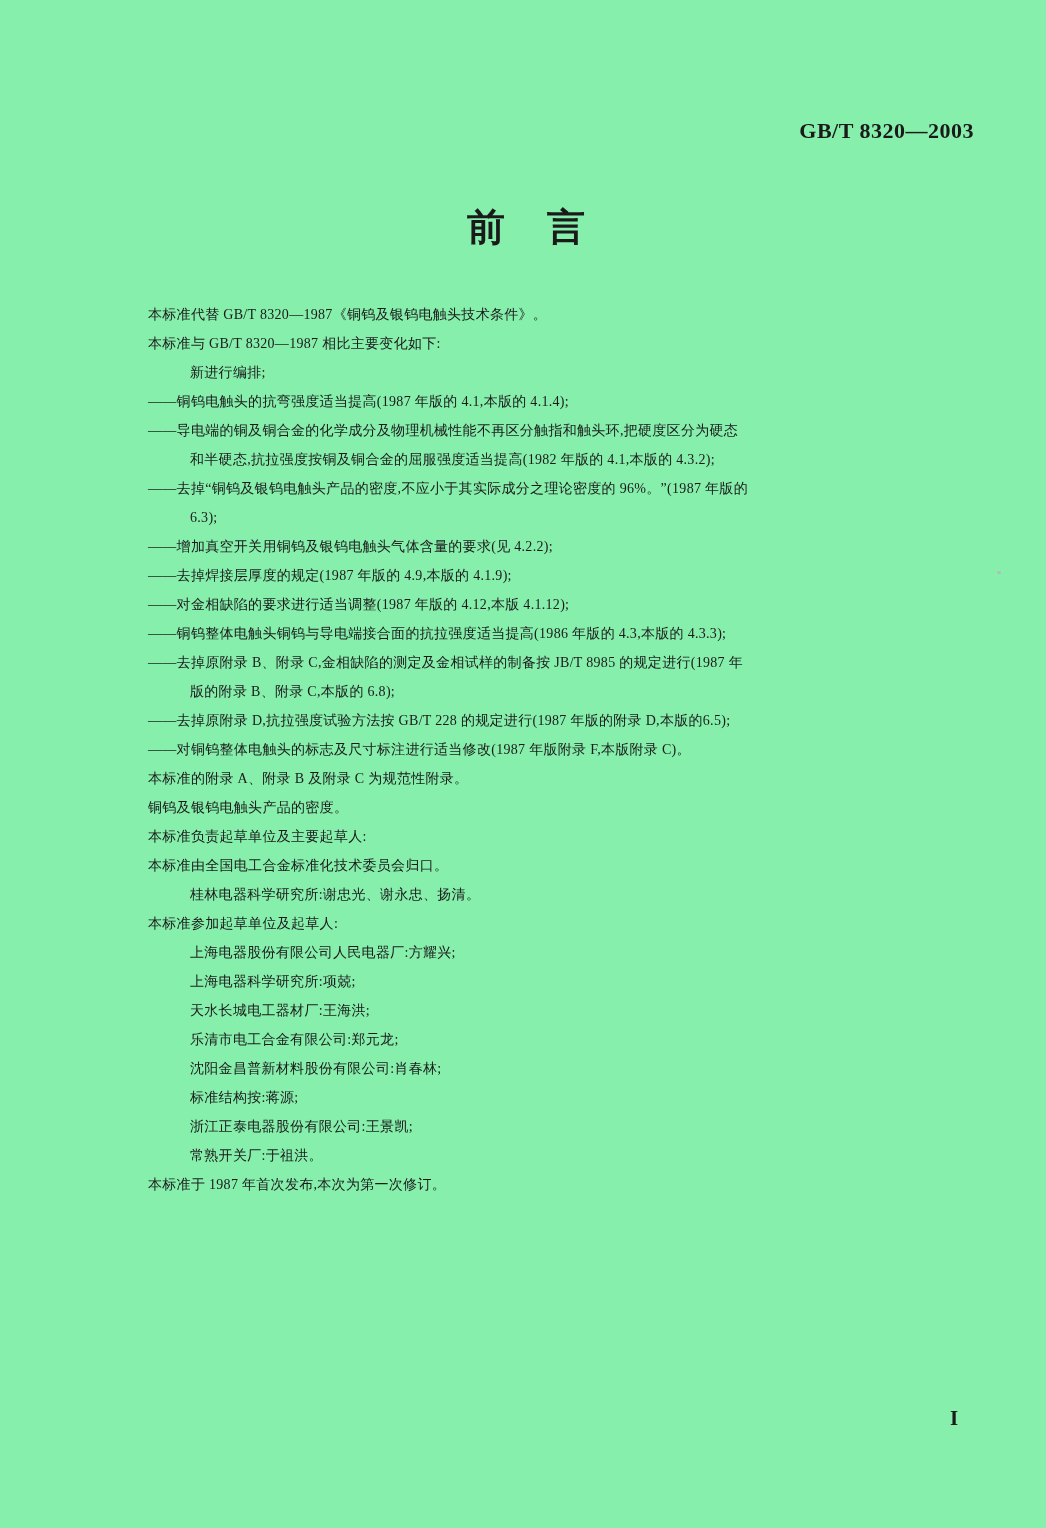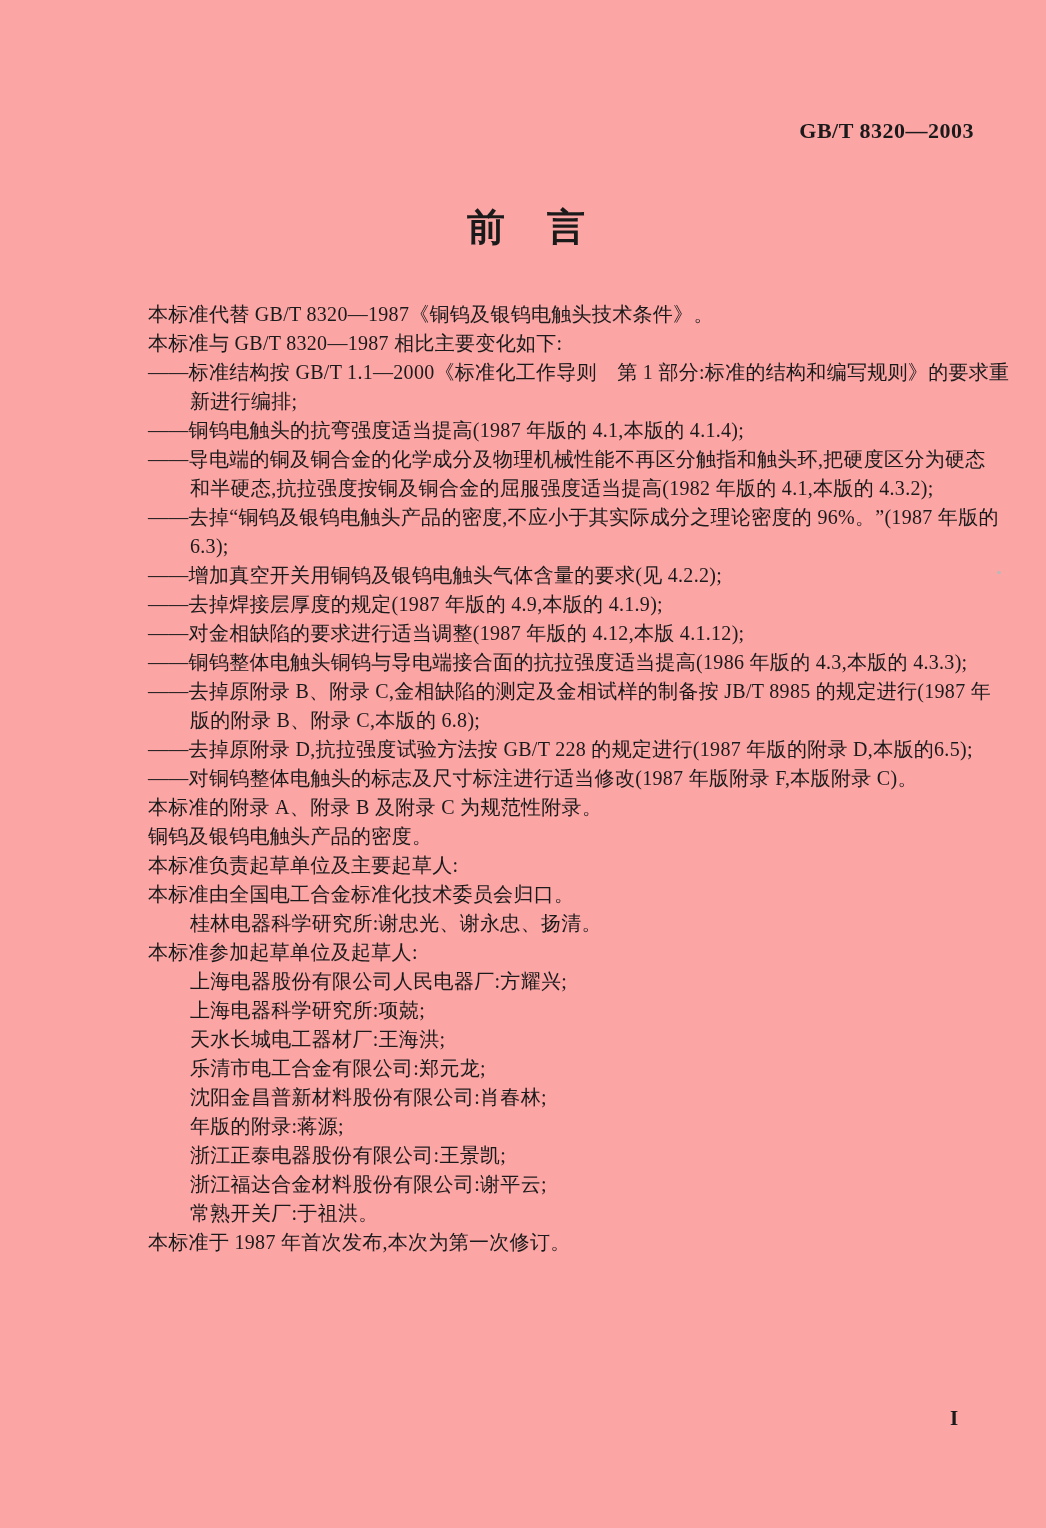--- a/index.html
+++ b/index.html
@@ -4,21 +4,21 @@
 <style>
   html, body { margin: 0; padding: 0; }
   body {
     width: 1046px; height: 1528px;
     background: #ffffff;
     font-family: "Liberation Serif", "DejaVu Serif", serif;
     color: #1a1a1a;
     position: relative;
     overflow: hidden;
   }
-  .page { position: absolute; inset: 0; background: #fca5a5; }
+  .page { position: absolute; inset: 0; background: #86efac; }
   .doc-number {
     position: absolute;
     top: 118px; right: 72px;
     font-size: 22px;
     font-weight: bold;
     letter-spacing: 0.5px;
     white-space: nowrap;
   }
   .page-title {
     position: absolute;
@@ -30,21 +30,21 @@
     font-weight: bold;
     letter-spacing: 2px;
   }
   .foreword {
     position: absolute;
     top: 300px; left: 148px;
     width: 840px;
   }
   .line {
     margin: 0;
-    font-size: 20px;
+    font-size: 14px;
     line-height: 29px;
     white-space: nowrap;
     letter-spacing: 0.3px;
   }
   .indent { padding-left: 42px; }
   .speck {
     position: absolute;
     top: 571px; left: 997px;
     width: 4px; height: 3px;
     background: #b9b9b9;
@@ -62,21 +62,20 @@
 
 <div class="page">
 
   <div class="doc-number">GB/T 8320—2003</div>
 
   <h1 class="page-title">前　言</h1>
 
   <main class="foreword">
     <p class="line">本标准代替 GB/T 8320—1987《铜钨及银钨电触头技术条件》。</p>
     <p class="line">本标准与 GB/T 8320—1987 相比主要变化如下:</p>
-    <p class="line">——标准结构按 GB/T 1.1—2000《标准化工作导则　第 1 部分:标准的结构和编写规则》的要求重</p>
     <p class="line indent">新进行编排;</p>
     <p class="line">——铜钨电触头的抗弯强度适当提高(1987 年版的 4.1,本版的 4.1.4);</p>
     <p class="line">——导电端的铜及铜合金的化学成分及物理机械性能不再区分触指和触头环,把硬度区分为硬态</p>
     <p class="line indent">和半硬态,抗拉强度按铜及铜合金的屈服强度适当提高(1982 年版的 4.1,本版的 4.3.2);</p>
     <p class="line">——去掉“铜钨及银钨电触头产品的密度,不应小于其实际成分之理论密度的 96%。”(1987 年版的</p>
     <p class="line indent">6.3);</p>
     <p class="line">——增加真空开关用铜钨及银钨电触头气体含量的要求(见 4.2.2);</p>
     <p class="line">——去掉焊接层厚度的规定(1987 年版的 4.9,本版的 4.1.9);</p>
     <p class="line">——对金相缺陷的要求进行适当调整(1987 年版的 4.12,本版 4.1.12);</p>
     <p class="line">——铜钨整体电触头铜钨与导电端接合面的抗拉强度适当提高(1986 年版的 4.3,本版的 4.3.3);</p>
@@ -88,23 +87,22 @@
     <p class="line">铜钨及银钨电触头产品的密度。</p>
     <p class="line">本标准负责起草单位及主要起草人:</p>
     <p class="line">本标准由全国电工合金标准化技术委员会归口。</p>
     <p class="line indent">桂林电器科学研究所:谢忠光、谢永忠、扬清。</p>
     <p class="line">本标准参加起草单位及起草人:</p>
     <p class="line indent">上海电器股份有限公司人民电器厂:方耀兴;</p>
     <p class="line indent">上海电器科学研究所:项兢;</p>
     <p class="line indent">天水长城电工器材厂:王海洪;</p>
     <p class="line indent">乐清市电工合金有限公司:郑元龙;</p>
     <p class="line indent">沈阳金昌普新材料股份有限公司:肖春林;</p>
-    <p class="line indent">年版的附录:蒋源;</p>
+    <p class="line indent">标准结构按:蒋源;</p>
     <p class="line indent">浙江正泰电器股份有限公司:王景凯;</p>
-    <p class="line indent">浙江福达合金材料股份有限公司:谢平云;</p>
     <p class="line indent">常熟开关厂:于祖洪。</p>
     <p class="line">本标准于 1987 年首次发布,本次为第一次修订。</p>
   </main>
 
   <div class="speck"></div>
 
   <div class="page-number">I</div>
 
 </div>
 

